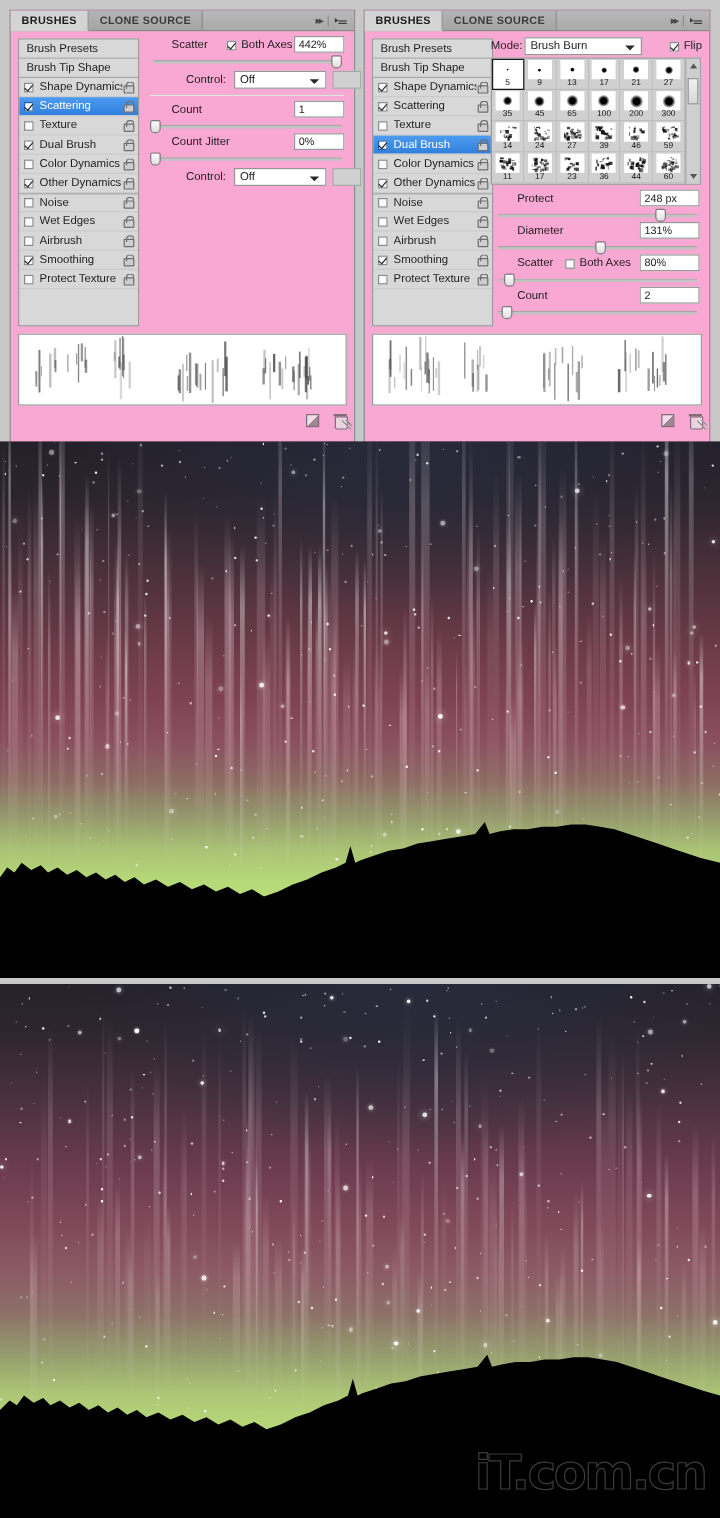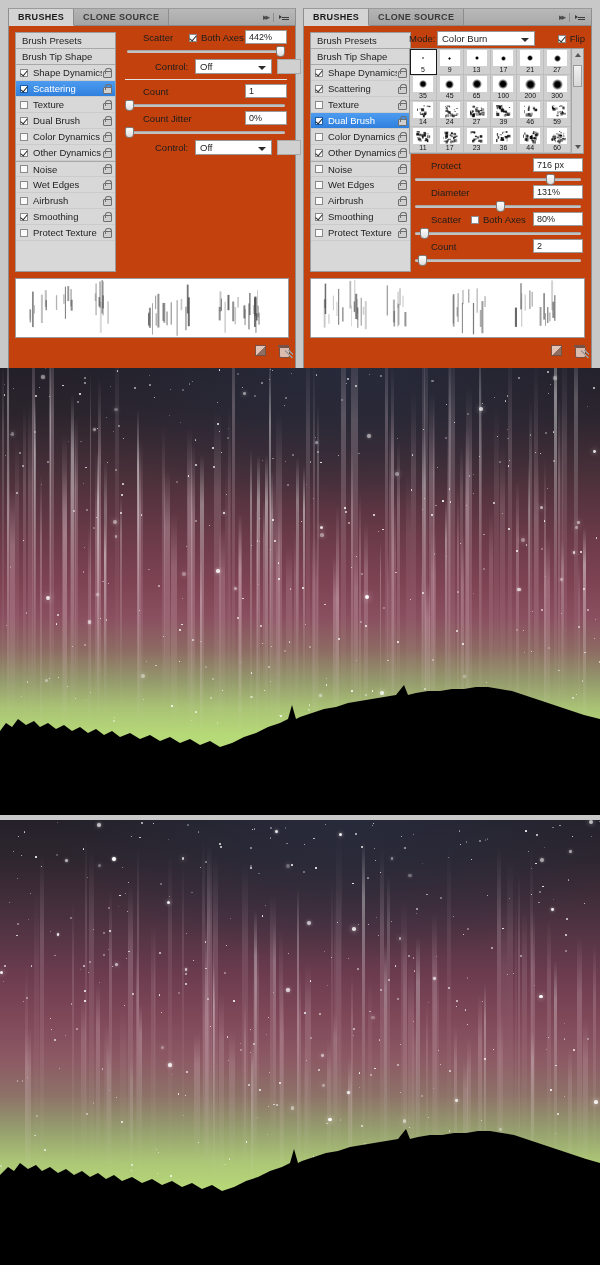--- a/index.html
+++ b/index.html
@@ -13,21 +13,21 @@
     overflow:hidden;
   }
 
   
   .panels-area{
     position:absolute; left:0; top:0; width:600px; height:362px;
     background:#c8c8c8;
   }
   .panel{
     position:absolute; top:8px; height:396px;
-    background:#c2410c;
+    background:#f9a8d4;
     border:1px solid #8e8e8e;
     border-top:1px solid #9a9a9a;
   }
   .panel.left { left:8px; width:288px; }
   .panel.right{ left:303px; width:289px; }
 
   .tabbar{
     height:17px; background:#b4b4b4;
     border-bottom:1px solid #8a8a8a;
     display:flex; align-items:stretch; position:relative;
@@ -559,21 +559,21 @@
           <div class="optrow">
             <span class="cbx"></span>
             <span class="optlabel">Protect Texture</span>
             <span class="lock"></span>
           </div>
         </div>
 
       <div style="position:absolute; left:105px; right:4px; top:4px; height:16px;">
         <span class="ctrl-label" style="position:absolute;left:0;top:3px;">Mode:</span>
         <span class="select" style="left:28px; top:1px; width:98px;">
-          <span>Color Burn</span>
+          <span>Brush Burn</span>
           <span class="arr"></span>
         </span>
         <span class="inline-cb" style="right:2px; top:3px;">
           <span class="cbx on"></span>
           <span>Flip</span>
         </span>
       </div>
 
       <div class="tipgrid-wrap">
         <div class="tipgrid" id="tipgrid">
@@ -995,21 +995,21 @@
         <div class="tipscroll">
           <span class="up"></span>
           <span class="thumb"></span>
           <span class="dn"></span>
         </div>
       </div>
 
       <div style="position:absolute; left:105px; right:4px; top:132px;">
         <div class="ctrl-row">
           <span class="ctrl-label">Protect</span>
-          <span class="ctrl-val wide">716 px</span>
+          <span class="ctrl-val wide">248 px</span>
         </div>
         <div class="slider">
           <span class="track"></span>
           <span class="knob" style="left:78%;"></span>
         </div>
 
         <div class="ctrl-row">
           <span class="ctrl-label">Diameter</span>
           <span class="ctrl-val wide">131%</span>
         </div>
@@ -2010,13 +2010,14 @@
     </div>
   <svg class="horizon" viewBox="0 0 600 150" preserveAspectRatio="none" style="height:150px;">
     <path fill="#000" d="M0,60 L8,52 L14,56 L20,48 L28,54 L36,50 L42,56 L50,52 L58,58 L66,54
       L74,60 L82,56 L90,62 L98,58 L106,64 L114,60 L122,66 L132,62 L142,68 L152,64 L162,70
       L172,66 L182,72 L192,68 L202,74 L212,70 L222,76 L234,72 L246,66 L258,62 L270,56
       L282,52 L290,48 L294,34 L298,48 L302,46 L314,42 L326,38 L338,36 L350,32 L362,30
       L374,28 L386,26 L398,24 L406,14 L410,24 L418,22 L430,20 L442,20 L454,18 L466,18
       L478,16 L490,16 L502,18 L514,20 L526,24 L538,28 L550,32 L562,36 L574,40 L586,44
       L600,48 L600,150 L0,150 Z"></path>
   </svg>
+  <div class="watermark">iT.com.cn</div>
 </div>
 
 </body></html>

